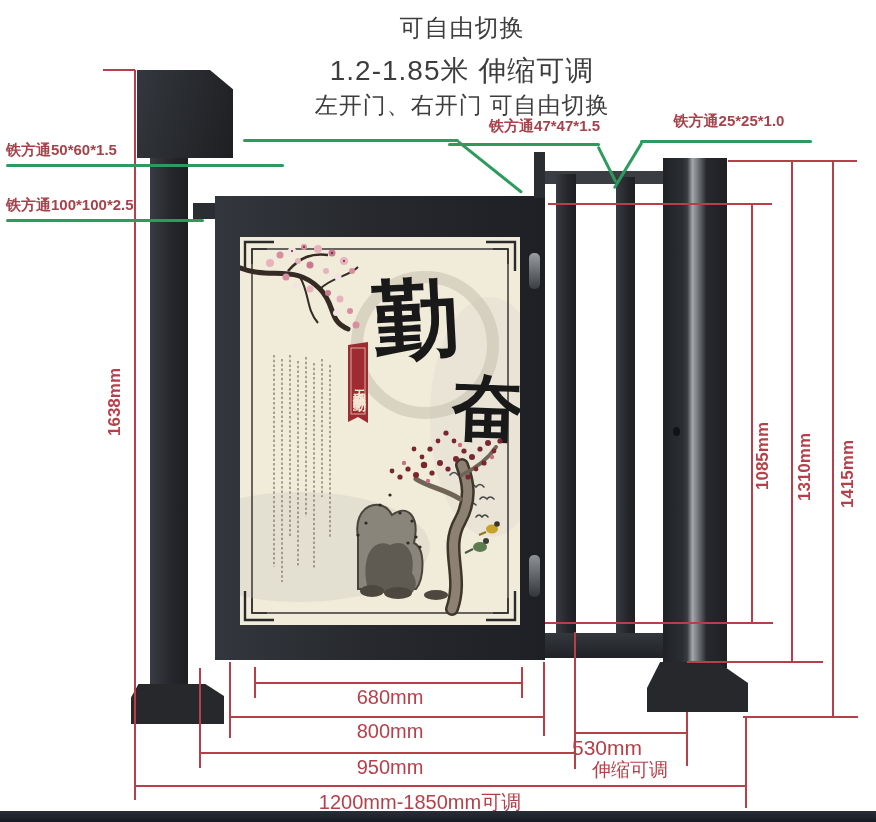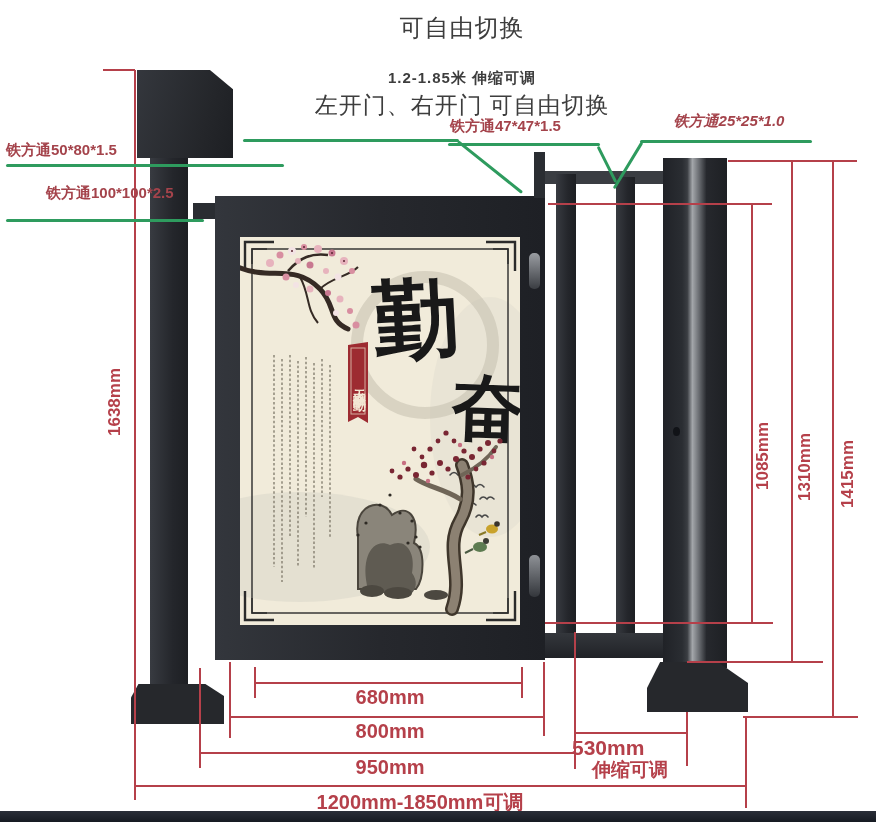--- a/index.html
+++ b/index.html
@@ -6,33 +6,33 @@
   #scene{position:relative;width:876px;height:822px;background:#ffffff;overflow:hidden;
          font-family:"Liberation Sans",sans-serif;}
   .abs{position:absolute;}
   .title{position:absolute;left:102px;width:720px;text-align:center;color:#3d3d3d;
          font-weight:500;letter-spacing:1px;}
   .callout{position:absolute;color:#a4434b;font-size:15px;font-weight:600;white-space:nowrap;z-index:7;}
   .greenl{position:absolute;background:#2e9b5e;height:3px;border-radius:2px;z-index:6;}
   .greend{position:absolute;background:#2e9b5e;height:3px;border-radius:2px;z-index:6;transform-origin:left center;}
   .redh{position:absolute;background:#b5404a;height:2px;z-index:5;}
   .redv{position:absolute;background:#b5404a;width:2px;z-index:5;}
-  .dim{position:absolute;color:#b5404a;font-size:20px;font-weight:700;white-space:nowrap;z-index:7;}
+  .dim{position:absolute;color:#b5404a;font-size:20px;font-weight:400;white-space:nowrap;z-index:7;}
   .dimv{position:absolute;width:80px;height:22px;text-align:center;color:#b5404a;font-size:17px;
         font-weight:600;white-space:nowrap;transform:rotate(-90deg);z-index:7;}
   .metal{position:absolute;background:linear-gradient(90deg,#383b41,#24262b 60%,#1d1f23);z-index:2;}
   .flat{position:absolute;background:#2a2d32;z-index:2;}
 </style>
 </head>
 <body>
 
 <div id="scene">
 
   <div class="title" style="top:12px;font-size:24px;">可自由切换</div>
-  <div class="title" style="top:69px;font-size:15px;font-weight:bold;">1.2-1.85米 伸缩可调</div>
+  <div class="title" style="top:52px;font-size:28px;">1.2-1.85米 伸缩可调</div>
   <div class="title" style="top:90px;font-size:23px;font-family:Liberation Serif, serif;">左开门、右开门 可自由切换</div>
 
   <div class="metal" style="left:137px;top:70px;width:96px;height:88px;
        clip-path:polygon(0 0,76% 0,100% 22%,100% 100%,0 100%);
        background:linear-gradient(105deg,#34373d,#24262a 70%,#1d1f23);"></div>
 
   <div class="metal" style="left:150px;top:158px;width:38px;height:532px;"></div>
 
   <div class="flat" style="left:131px;top:684px;width:93px;height:40px;background:#26282c;
        clip-path:polygon(8% 0,80% 0,100% 30%,100% 100%,0 100%,0 34%);"></div>
@@ -202,32 +202,32 @@
       </g>
     </g>
   </svg>
 
   <div class="abs" style="left:350px;top:347px;width:18px;height:76px;z-index:4;
        writing-mode:vertical-rl;text-align:center;font-size:13px;letter-spacing:3px;color:#f3e7d3;font-weight:600;">天道酬勤</div>
 
   <div class="greenl" style="left:243px;top:139px;width:216px;"></div>
   <div class="greend" style="left:458px;top:140px;width:82px;transform:rotate(38.6deg);"></div>
 
-  <div class="callout" style="left:450px;top:117px;width:150px;text-align:left;">铁方通47*47*1.5</div>
+  <div class="callout" style="left:450px;top:117px;width:150px;text-align:right;">铁方通47*47*1.5</div>
   <div class="greenl" style="left:448px;top:143px;width:152px;"></div>
   <div class="greend" style="left:598px;top:145px;width:40px;transform:rotate(63.4deg);"></div>
 
-  <div class="callout" style="left:648px;top:112px;width:162px;text-align:center;font-style:italic;">铁方通25*25*1.0</div>
+  <div class="callout" style="left:648px;top:112px;width:162px;text-align:center;">铁方通25*25*1.0</div>
   <div class="greenl" style="left:640px;top:140px;width:172px;"></div>
   <div class="greend" style="left:614px;top:187px;width:54px;transform:rotate(-58.7deg);"></div>
 
-  <div class="callout" style="left:6px;top:141px;">铁方通50*80*1.5</div>
+  <div class="callout" style="left:6px;top:141px;">铁方通50*60*1.5</div>
   <div class="greenl" style="left:6px;top:164px;width:278px;"></div>
 
-  <div class="callout" style="left:6px;top:184px;margin-left:40px;">铁方通100*100*2.5</div>
+  <div class="callout" style="left:6px;top:196px;">铁方通100*100*2.5</div>
   <div class="greenl" style="left:6px;top:219px;width:198px;"></div>
 
   <div class="redv" style="left:134px;top:70px;height:730px;"></div>
   <div class="redh" style="left:103px;top:69px;width:32px;"></div>
   <div class="dimv" style="left:76px;top:391px;">1638mm</div>
 
   <div class="redv" style="left:751px;top:204px;height:420px;"></div>
   <div class="redh" style="left:548px;top:203px;width:224px;"></div>
   <div class="redh" style="left:545px;top:622px;width:228px;"></div>
   <div class="dimv" style="left:724px;top:445px;">1085mm</div>

